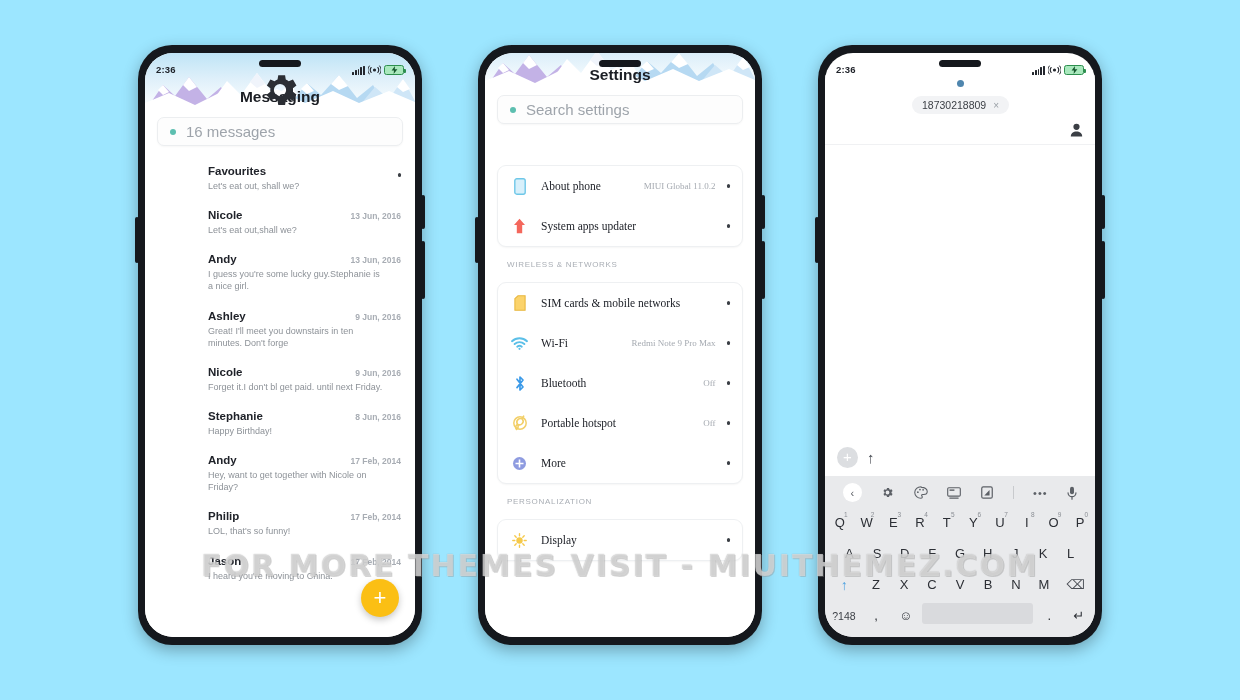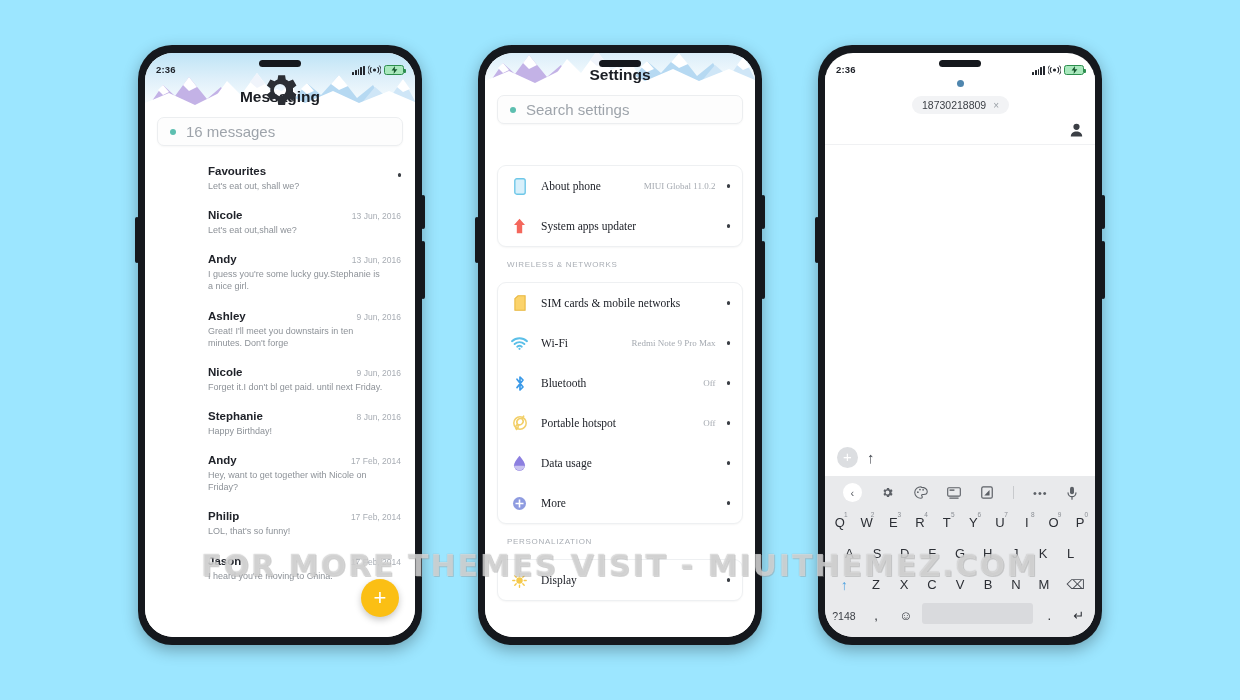--- a/index.html
+++ b/index.html
@@ -106,21 +106,21 @@
   .search-ph { font-size: 15px; color: #9ea4ab; }
 
   
   .msg-scroll {
     position: absolute; left: 0; right: 0; top: 103px; bottom: 0;
     background: #fff; overflow: hidden; padding-left: 47px;
   }
   .msg-row { padding: 9px 14px 8px 16px; position: relative; }
   .msg-top { display: flex; align-items: baseline; justify-content: space-between; }
   .msg-name { font-size: 11.5px; font-weight: bold; color: #20232a; }
-  .msg-date { font-size: 8.5px; color: #a8adb4; }
+  .msg-date { font-size: 8.5px; color: #a8adb4; font-weight: bold; }
   .msg-prev {
     font-size: 9px; color: #8d9298; margin-top: 3px; line-height: 1.35;
     padding-right: 14px;
   }
   .msg-dot {
     position: absolute; right: 14px; top: 17px;
     width: 3.5px; height: 3.5px; border-radius: 50%; background: #3b3f45;
   }
   .fab {
     position: absolute; right: 16px; bottom: 20px;
@@ -436,31 +436,20 @@
           </div>
           <div class="set-row">
             <span class="set-ico">
               <svg width="16" height="16" viewBox="0 0 16 16">
                   <path d="M10.5 4.2a3.6 3.6 0 0 0-5 5 3.6 3.6 0 0 1-1.1 5.2 3.6 3.6 0 0 1 1.1-5.2 3.6 3.6 0 0 0 5-5 3.6 3.6 0 0 1 1.2-3" stroke="#f2cf68" stroke-width="1.6" fill="none" stroke-linecap="round"></path>
                   <circle cx="8" cy="8" r="6.2" stroke="#f2cf68" stroke-width="1.5" fill="none"></circle>
                 </svg>
             </span>
             <span class="set-label">Portable hotspot</span>
             <span class="set-val">Off</span>
-            <span class="set-dot"></span>
-          </div>
-          <div class="set-row">
-            <span class="set-ico">
-              <svg width="13" height="16" viewBox="0 0 13 16">
-                  <path d="M6.5 0.8 C3 5 1 8 1 10.3 a5.5 5.5 0 0 0 11 0 C12 8 10 5 6.5 0.8 Z" fill="#8c7fe0"></path>
-                  <path d="M1.1 10.8 a5.5 5.5 0 0 0 10.8 0 Z" fill="#c9c3f0"></path>
-                </svg>
-            </span>
-            <span class="set-label">Data usage</span>
-            <span class="set-val"></span>
             <span class="set-dot"></span>
           </div>
           <div class="set-row">
             <span class="set-ico">
               <svg width="15" height="15" viewBox="0 0 15 15">
                   <circle cx="7.5" cy="7.5" r="6.5" fill="#8e9be0"></circle>
                   <path d="M7.5 3.5v8M3.5 7.5h8" stroke="#fff" stroke-width="1.6"></path>
                 </svg>
             </span>
             <span class="set-label">More</span>

